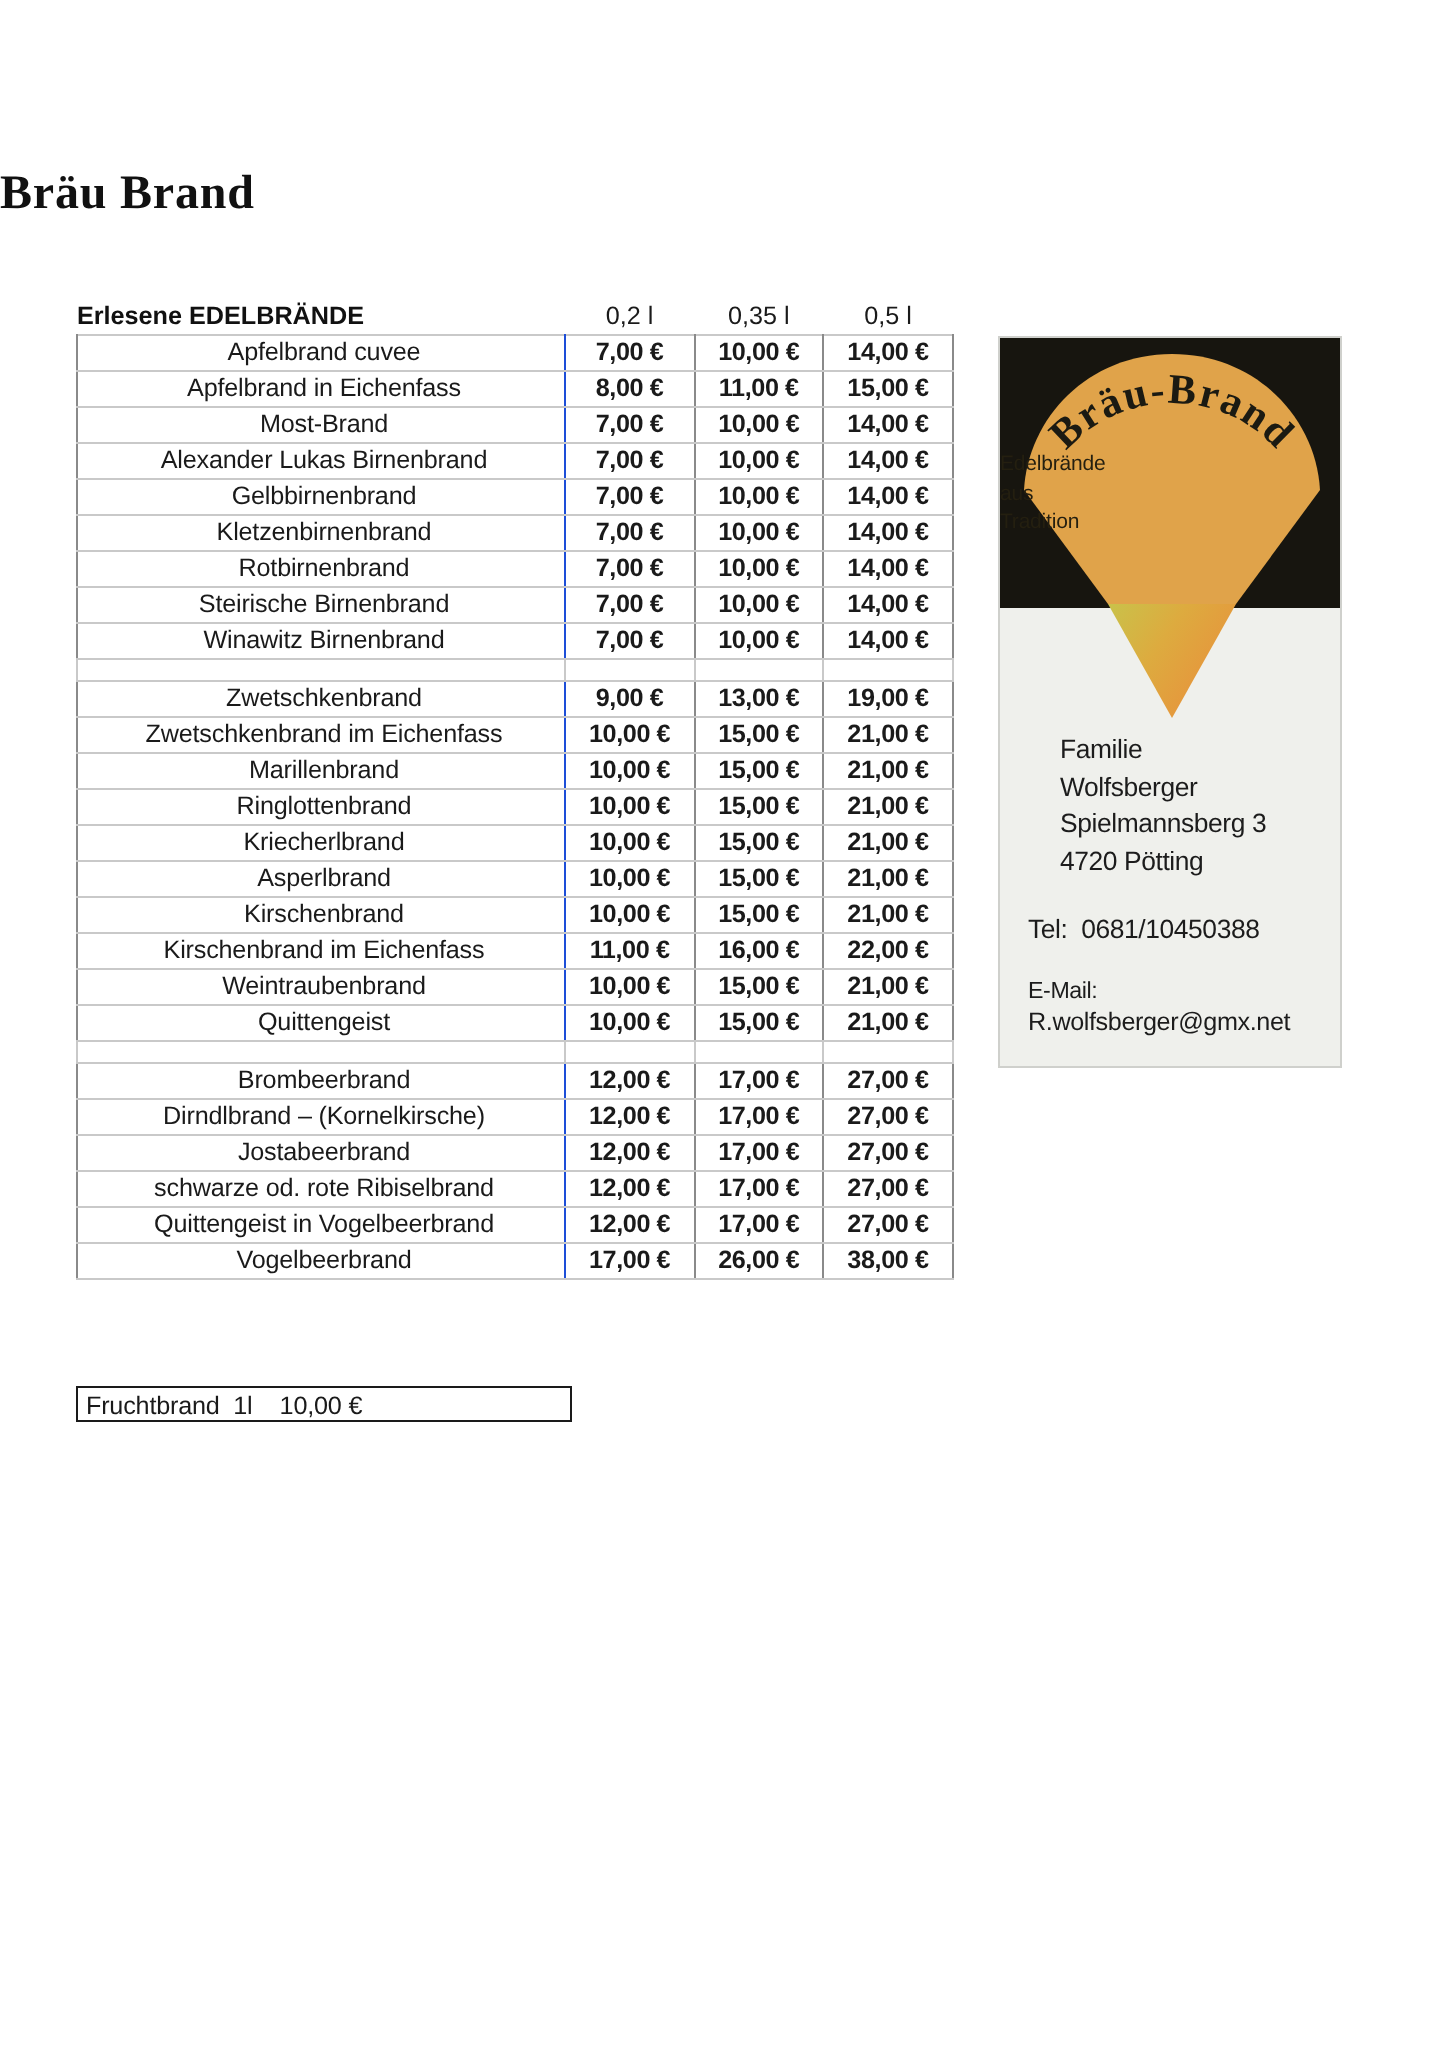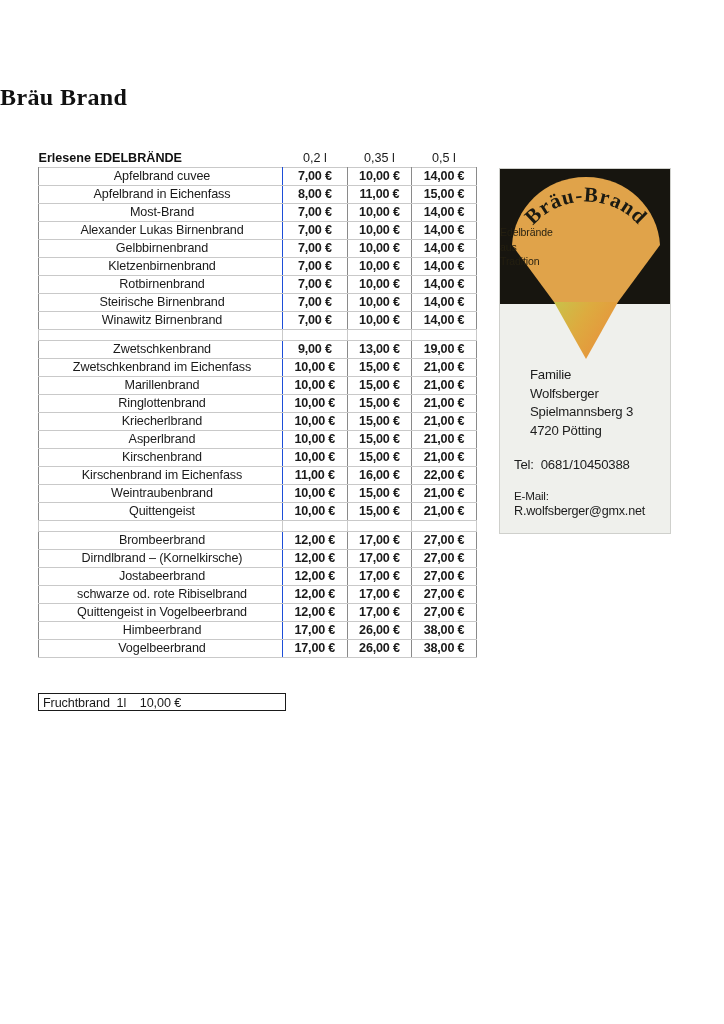--- a/index.html
+++ b/index.html
@@ -370,26 +370,20 @@
           <td class="cell-price">17,00 €</td>
           <td class="cell-price">27,00 €</td>
         </tr>
         <tr class="row-item">
           <td class="cell-name">Quittengeist in Vogelbeerbrand</td>
           <td class="cell-price">12,00 €</td>
           <td class="cell-price">17,00 €</td>
           <td class="cell-price">27,00 €</td>
         </tr>
         <tr class="row-item">
-          <td class="cell-name">Himbeerbrand</td>
-          <td class="cell-price">17,00 €</td>
-          <td class="cell-price">26,00 €</td>
-          <td class="cell-price">38,00 €</td>
-        </tr>
-        <tr class="row-item">
           <td class="cell-name">Vogelbeerbrand</td>
           <td class="cell-price">17,00 €</td>
           <td class="cell-price">26,00 €</td>
           <td class="cell-price">38,00 €</td>
         </tr>
       </tbody>
   </table>
 </div>
 
 <div class="fruchtbrand-box">Fruchtbrand  1l    10,00 €</div>

